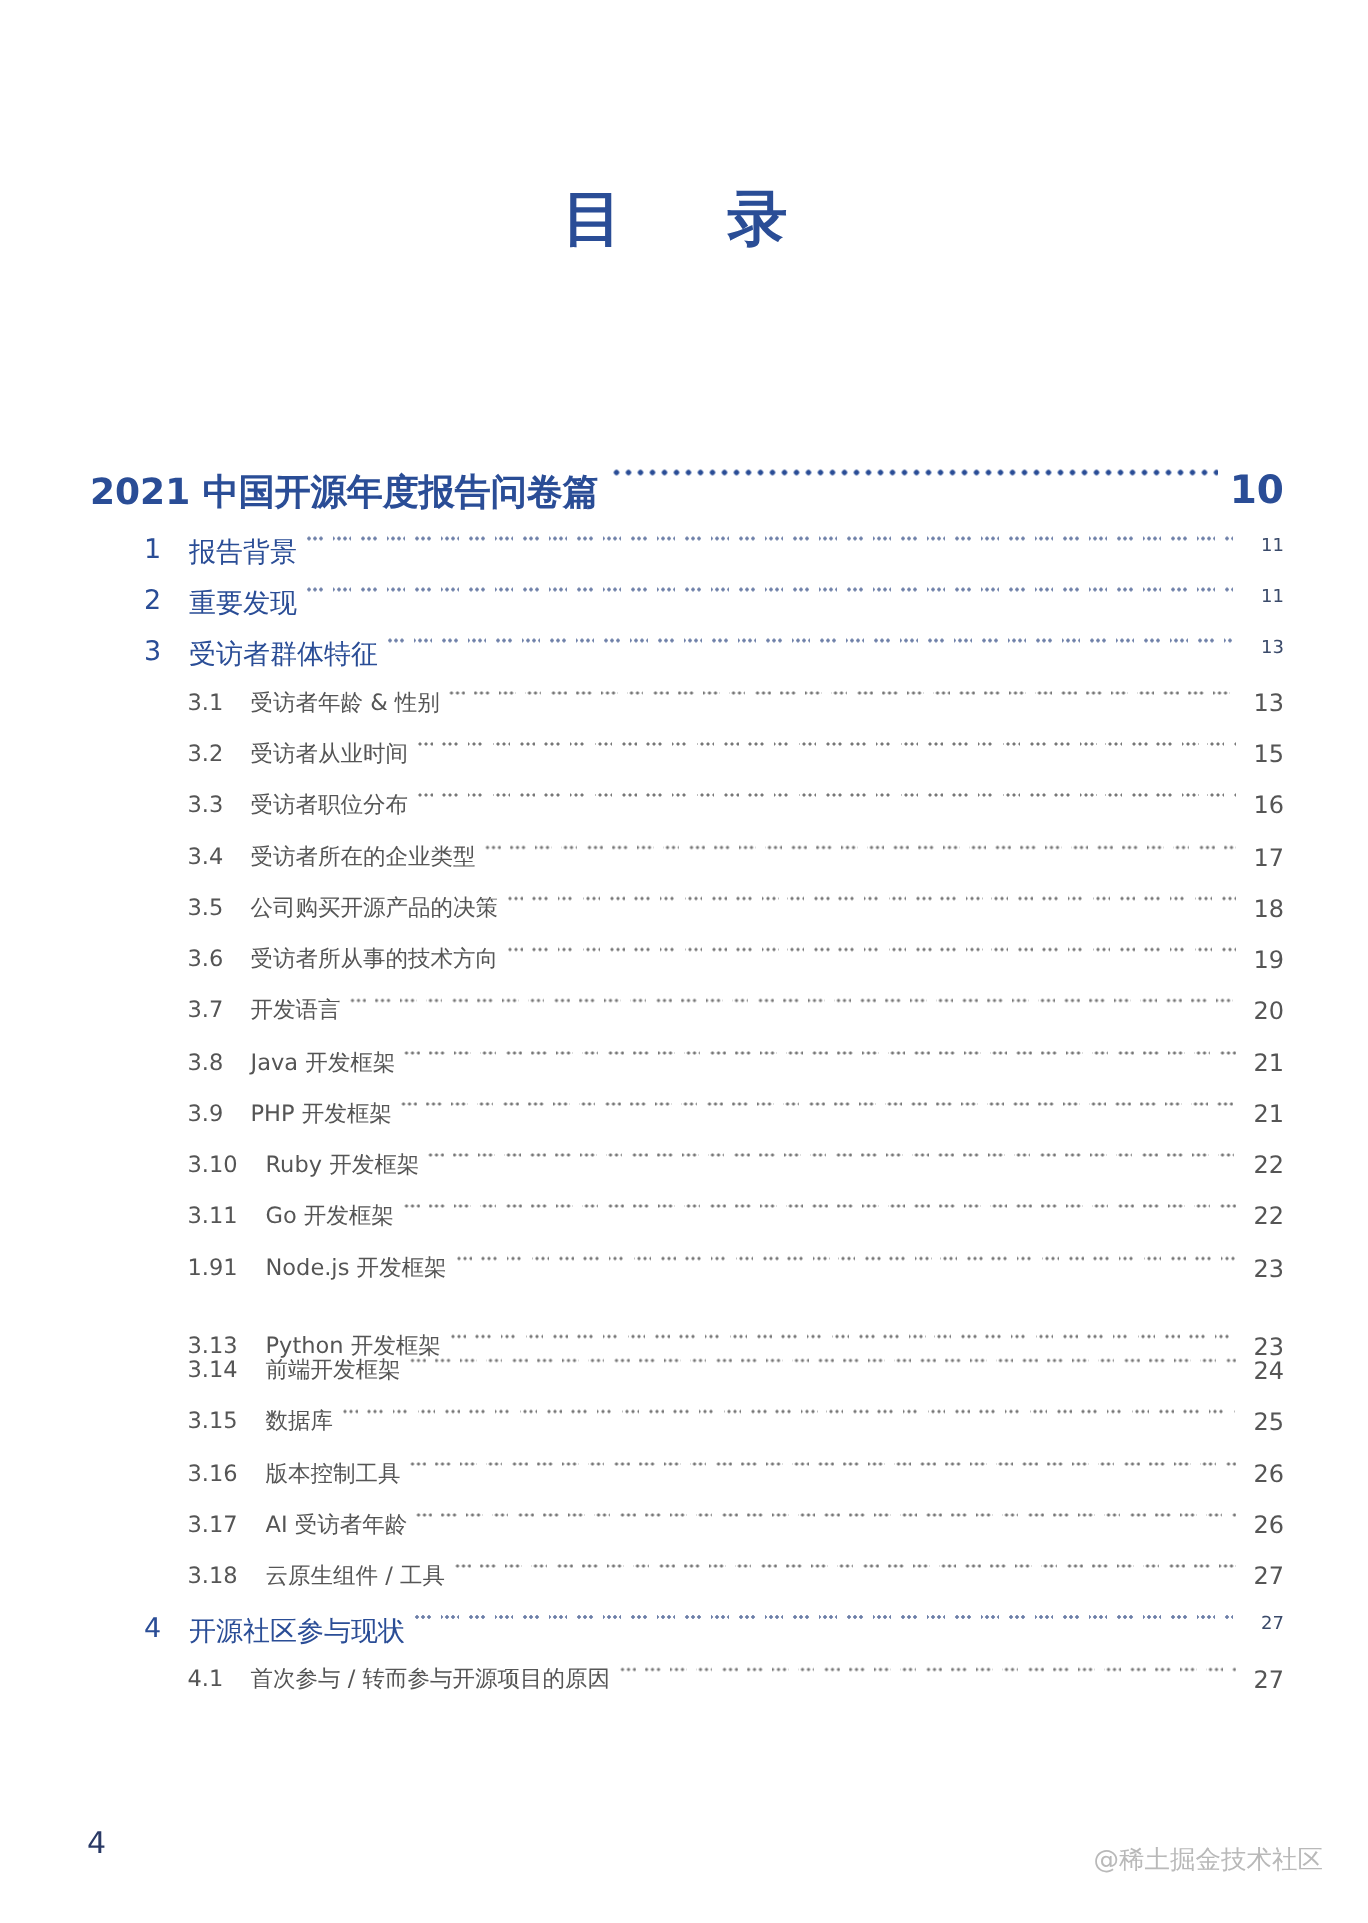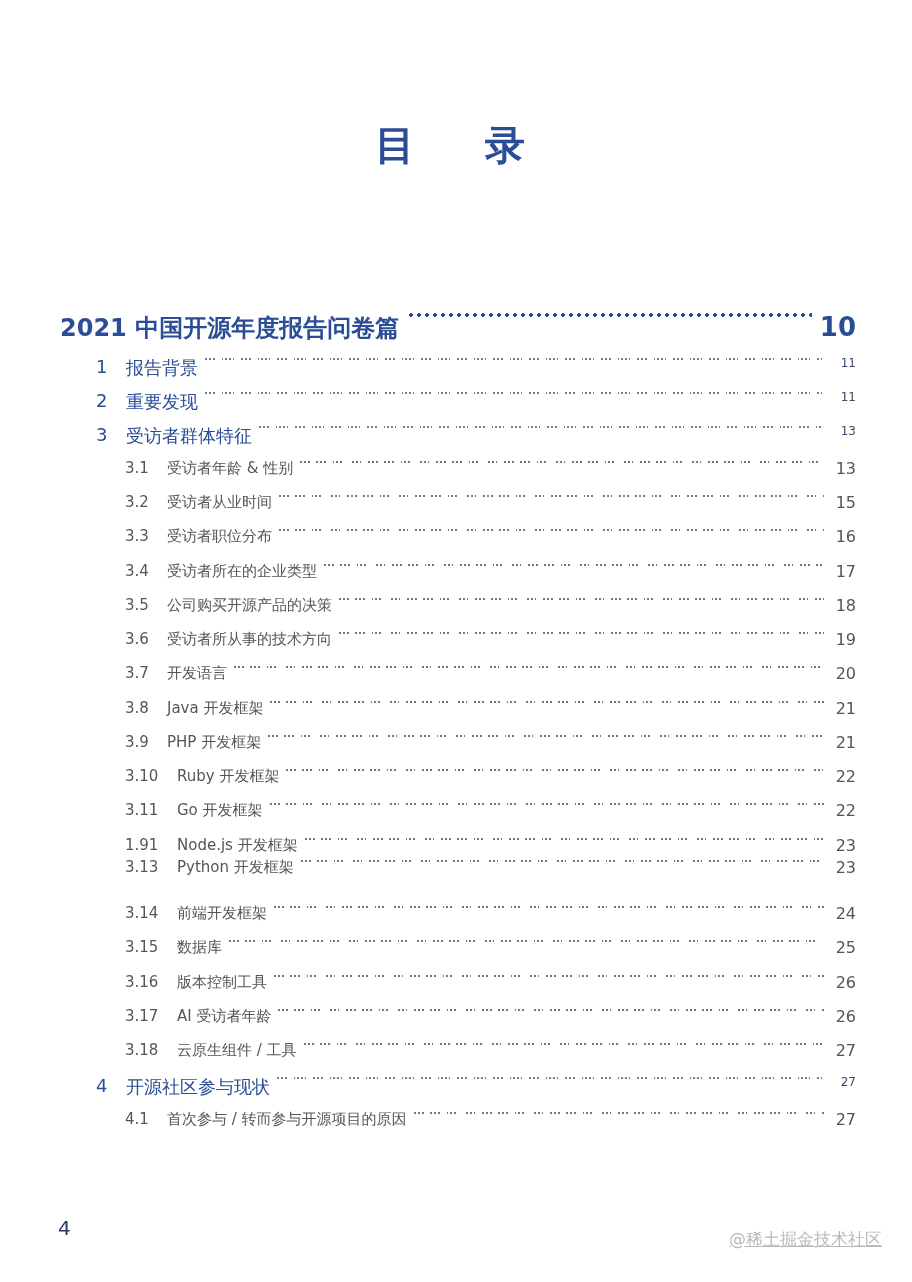--- a/index.html
+++ b/index.html
@@ -35,21 +35,21 @@
   .sec { left: 125px; width: 731px; height: 26px; color: #555555; font-size: 15px; }
   .sec .num { width: 42px; }
   .sec.wide .num { width: 52px; }
   .sec .leader { background-image: radial-gradient(circle, #777 0.9px, transparent 1.2px);
                  background-size: 4px 4px; background-repeat: repeat-x;
                  -webkit-mask-image: repeating-linear-gradient(90deg, #000 0 11px, transparent 11px 17px);
                  mask-image: repeating-linear-gradient(90deg, #000 0 11px, transparent 11px 17px); }
   .sec .page { width: 26px; font-size: 16px; color: #555555; }
 
   .footer-page { position: absolute; left: 58px; top: 1216px; font-size: 20px; color: #2a3a66; }
-  .watermark { position: absolute; right: 30px; top: 1228px; font-size: 17px; color: #b9b9b9; text-decoration: underline; }
+  .watermark { position: absolute; right: 30px; top: 1228px; font-size: 17px; color: #b9b9b9; }
 </style>
 </head>
 <body>
 
 <div class="title">目 录</div>
 
 <div class="toc">
 
   <div class="row part">
     <span class="label">2021 中国开源年度报告问卷篇</span>
@@ -141,21 +141,21 @@
     <span class="label">Go 开发框架</span>
     <span class="leader"></span>
     <span class="page">22</span>
   </div>
   <div class="row sec wide" style="top:836px">
     <span class="num">1.91</span>
     <span class="label">Node.js 开发框架</span>
     <span class="leader"></span>
     <span class="page">23</span>
   </div>
-  <div class="row sec wide" style="top:858px">
+  <div class="row sec wide" style="top:888px">
     <span class="num">3.13</span>
     <span class="label">Python 开发框架</span>
     <span class="leader"></span>
     <span class="page">23</span>
   </div>
   <div class="row sec wide" style="top:904px">
     <span class="num">3.14</span>
     <span class="label">前端开发框架</span>
     <span class="leader"></span>
     <span class="page">24</span>

